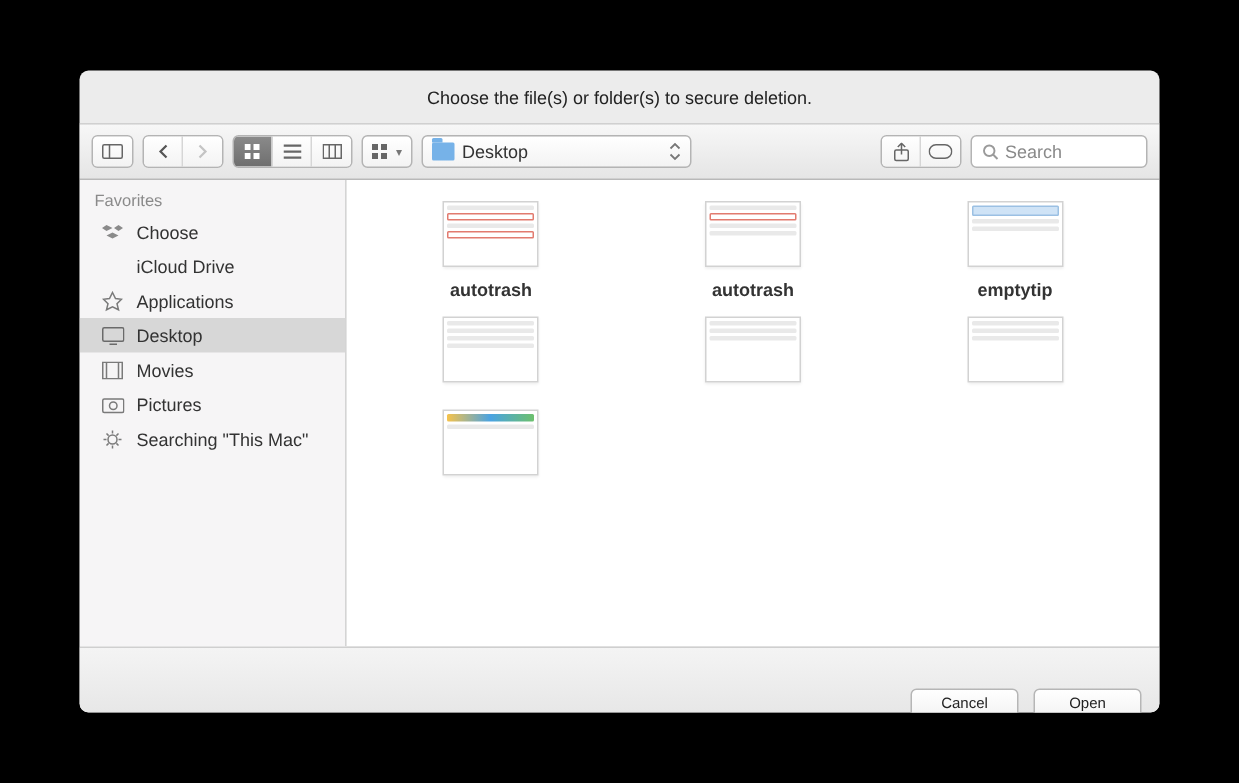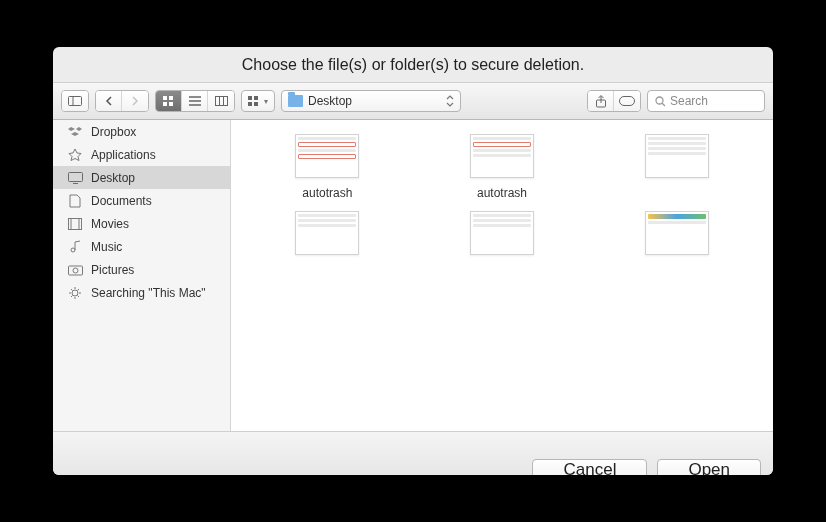--- a/index.html
+++ b/index.html
@@ -1,18 +1,18 @@
 <!DOCTYPE html>
 <html><head>
 <meta charset="utf-8">
 <style>
 * { box-sizing: border-box; margin: 0; padding: 0; font-family: -apple-system, "Helvetica Neue", Arial, sans-serif; }
 body { background: #000; width: 826px; height: 522px; display: flex; align-items: center; justify-content: center; }
 .win { width: 720px; height: 428px; background: #ececec; border-radius: 6px; box-shadow: 0 18px 50px rgba(0,0,0,.55); display: flex; flex-direction: column; overflow: hidden; }
-.titlebar { height: 35px; display: flex; align-items: center; justify-content: center; font-size: 16px; color: #222; }
+.titlebar { height: 35px; display: flex; align-items: center; justify-content: center; font-size: 12px; color: #222; }
 .toolbar { height: 38px; background: linear-gradient(#f7f7f7,#e5e5e5); border-top: 1px solid #d0d0d0; border-bottom: 1px solid #b8b8b8; display: flex; align-items: center; padding: 0 8px; gap: 6px; }
 .seg { display: flex; border: 1px solid #b4b4b4; border-radius: 4px; overflow: hidden; background: #fff; height: 22px; }
 .seg .btn { width: 26px; display: flex; align-items: center; justify-content: center; border-right: 1px solid #d6d6d6; background: linear-gradient(#fff,#f3f3f3); color: #555; }
 .seg .btn:last-child { border-right: none; }
 .seg .btn.active { background: linear-gradient(#8a8a8a,#6f6f6f); color: #fff; }
 .seg .btn.disabled { color: #bbb; }
 .drop { display:flex; align-items:center; height:22px; border:1px solid #b4b4b4; border-radius:4px; background:linear-gradient(#fff,#f3f3f3); padding:0 6px; gap:4px; font-size:12px; color:#333; }
 .drop .chev { font-size:8px; color:#777; }
 .loc { flex:0 0 180px; justify-content:space-between; }
 .loc .lbg { display:flex; align-items:center; gap:5px; }
@@ -23,29 +23,29 @@
 .search svg { flex:none; }
 .iconbtn { display:flex; align-items:center; justify-content:center;}
 .body { flex:1; display:flex; overflow:hidden; }
 .sidebar { width:178px; background:#f6f5f6; border-right:1px solid #d4d4d4; overflow:hidden; font-size:12px; position:relative;}
 .sb-head { padding:8px 10px 3px; font-size:11px; color:#8a8a8a; }
 .sb-item { height:23px; display:flex; align-items:center; padding:0 10px 0 14px; gap:8px; color:#333; cursor:default;}
 .sb-item.sel { background:#d7d7d7; }
 .sb-ic { width:16px; height:16px; display:flex; align-items:center; justify-content:center; color:#7a7a7a; flex:none;}
 .content { flex:1; background:#fff; overflow:hidden; padding:14px 14px 0; }
 .grid { display:grid; grid-template-columns: repeat(3, 1fr); gap:10px 10px; }
-.tile { display:flex; flex-direction:column; align-items:center; text-align:left; font-size:12px; color:#333; }
+.tile { display:flex; flex-direction:column; align-items:center; text-align:left; font-size:12px; color:#333;font-weight:bold; }
 .thumb { width:64px; height:44px; border:1px solid #d2d2d2; background:#fff; padding:2px; box-shadow:0 1px 2px rgba(0,0,0,.08); display:flex; flex-direction:column; gap:2px; }
 .thumb .ln { height:3px; background:#e9e9e9; border-radius:1px; }
 .thumb .ln.r { border:1px solid #e27b6f; background:#fff; height:5px;}
 .thumb .ln.b { background:#cfe3f6; height:7px; border:1px solid #9bc0e3;}
 .thumb .bar { height:5px; background:linear-gradient(90deg,#f6c24a,#4aa3e2,#6cc06c); border-radius:1px;}
 .tile .lbl { margin-top:8px; line-height:1.25; max-width:140px;}
 .footer { height:44px; border-top:1px solid #cfcfcf; background:linear-gradient(#f4f4f4,#e7e7e7); display:flex; align-items:center; justify-content:flex-end; padding:0 12px; gap:10px;}
-.btnp { height:22px; min-width:72px; padding:0 30px; border:1px solid #b6b6b6; border-radius:4px; background:linear-gradient(#fff,#f1f1f1); font-size:17px; color:#222; display:flex; align-items:center; justify-content:center;margin-top:32px;}
+.btnp { height:22px; min-width:72px; padding:0 16px; border:1px solid #b6b6b6; border-radius:4px; background:linear-gradient(#fff,#f1f1f1); font-size:10px; color:#222; display:flex; align-items:center; justify-content:center;margin-top:32px;}
 svg { display:block; }
 </style>
 </head>
 <body>
 
 <div class="win">
   <div class="titlebar">Choose the file(s) or folder(s) to secure deletion.</div>
 
   <div class="toolbar">
     <div class="seg">
@@ -133,74 +133,63 @@
       <svg width="11" height="11">
           <circle cx="4.5" cy="4.5" r="3.5" fill="none" stroke="#9a9a9a" stroke-width="1.3"></circle>
           <line x1="7.2" y1="7.2" x2="10" y2="10" stroke="#9a9a9a" stroke-width="1.3"></line>
         </svg>
       <span>Search</span>
     </div>
   </div>
 
   <div class="body">
     <div class="sidebar">
+      <div class="sb-head">Favorites</div>
 
       <div class="sb-item">
         <span class="sb-ic">
             <svg width="15" height="13">
               <path d="M3 2L7 4 3 6 0 4zM11 2L8 4l3 2 3-2zM7 7l-4 2 4 2 4-2z" fill="#8a8a8a"></path>
             </svg>
           </span>
-        <span>Dropbox</span>
+        <span>Choose</span>
+      </div>
+      <div class="sb-item">
+        <span class="sb-ic"></span>
+        <span>iCloud Drive</span>
       </div>
       <div class="sb-item">
         <span class="sb-ic">
             <svg width="14" height="14">
               <path d="M7 1l2 4 4 .5-3 3 1 4-4-2-4 2 1-4-3-3L5 5z" fill="none" stroke="#7a7a7a" stroke-width="1"></path>
             </svg>
           </span>
         <span>Applications</span>
       </div>
       <div class="sb-item sel">
         <span class="sb-ic">
             <svg width="15" height="12">
               <rect x="0.5" y="0.5" width="14" height="9" rx="1" fill="none" stroke="#6a6a6a"></rect>
               <line x1="5" y1="11.5" x2="10" y2="11.5" stroke="#6a6a6a"></line>
             </svg>
           </span>
         <span>Desktop</span>
-      </div>
-      <div class="sb-item">
-        <span class="sb-ic">
-            <svg width="12" height="14">
-              <path d="M1 1h7l3 3v9H1z" fill="none" stroke="#7a7a7a"></path>
-            </svg>
-          </span>
-        <span>Documents</span>
       </div>
       <div class="sb-item">
         <span class="sb-ic">
             <svg width="14" height="12">
               <rect x="0.5" y="0.5" width="13" height="11" fill="none" stroke="#7a7a7a"></rect>
               <line x1="3" y1="0.5" x2="3" y2="11.5" stroke="#7a7a7a"></line>
               <line x1="11" y1="0.5" x2="11" y2="11.5" stroke="#7a7a7a"></line>
             </svg>
           </span>
         <span>Movies</span>
       </div>
       <div class="sb-item">
         <span class="sb-ic">
-            <svg width="12" height="14">
-              <path d="M4 12a2 2 0 100-4 2 2 0 000 4zM6 10V2l5-1" fill="none" stroke="#7a7a7a"></path>
-            </svg>
-          </span>
-        <span>Music</span>
-      </div>
-      <div class="sb-item">
-        <span class="sb-ic">
             <svg width="15" height="12">
               <rect x="0.5" y="2" width="14" height="9" rx="1" fill="none" stroke="#7a7a7a"></rect>
               <circle cx="7.5" cy="6.5" r="2.5" fill="none" stroke="#7a7a7a"></circle>
             </svg>
           </span>
         <span>Pictures</span>
       </div>
       <div class="sb-item">
         <span class="sb-ic">
             <svg width="14" height="14">
@@ -227,20 +216,28 @@
           <div class="thumb">
               <div class="ln"></div>
               <div class="ln r"></div>
               <div class="ln"></div>
               <div class="ln"></div>
             </div>
           <div class="lbl">autotrash</div>
         </div>
         <div class="tile">
           <div class="thumb">
+              <div class="ln b"></div>
+              <div class="ln"></div>
+              <div class="ln"></div>
+            </div>
+          <div class="lbl">emptytip</div>
+        </div>
+        <div class="tile">
+          <div class="thumb">
               <div class="ln"></div>
               <div class="ln"></div>
               <div class="ln"></div>
               <div class="ln"></div>
             </div>
         </div>
         <div class="tile">
           <div class="thumb">
               <div class="ln"></div>
               <div class="ln"></div>

